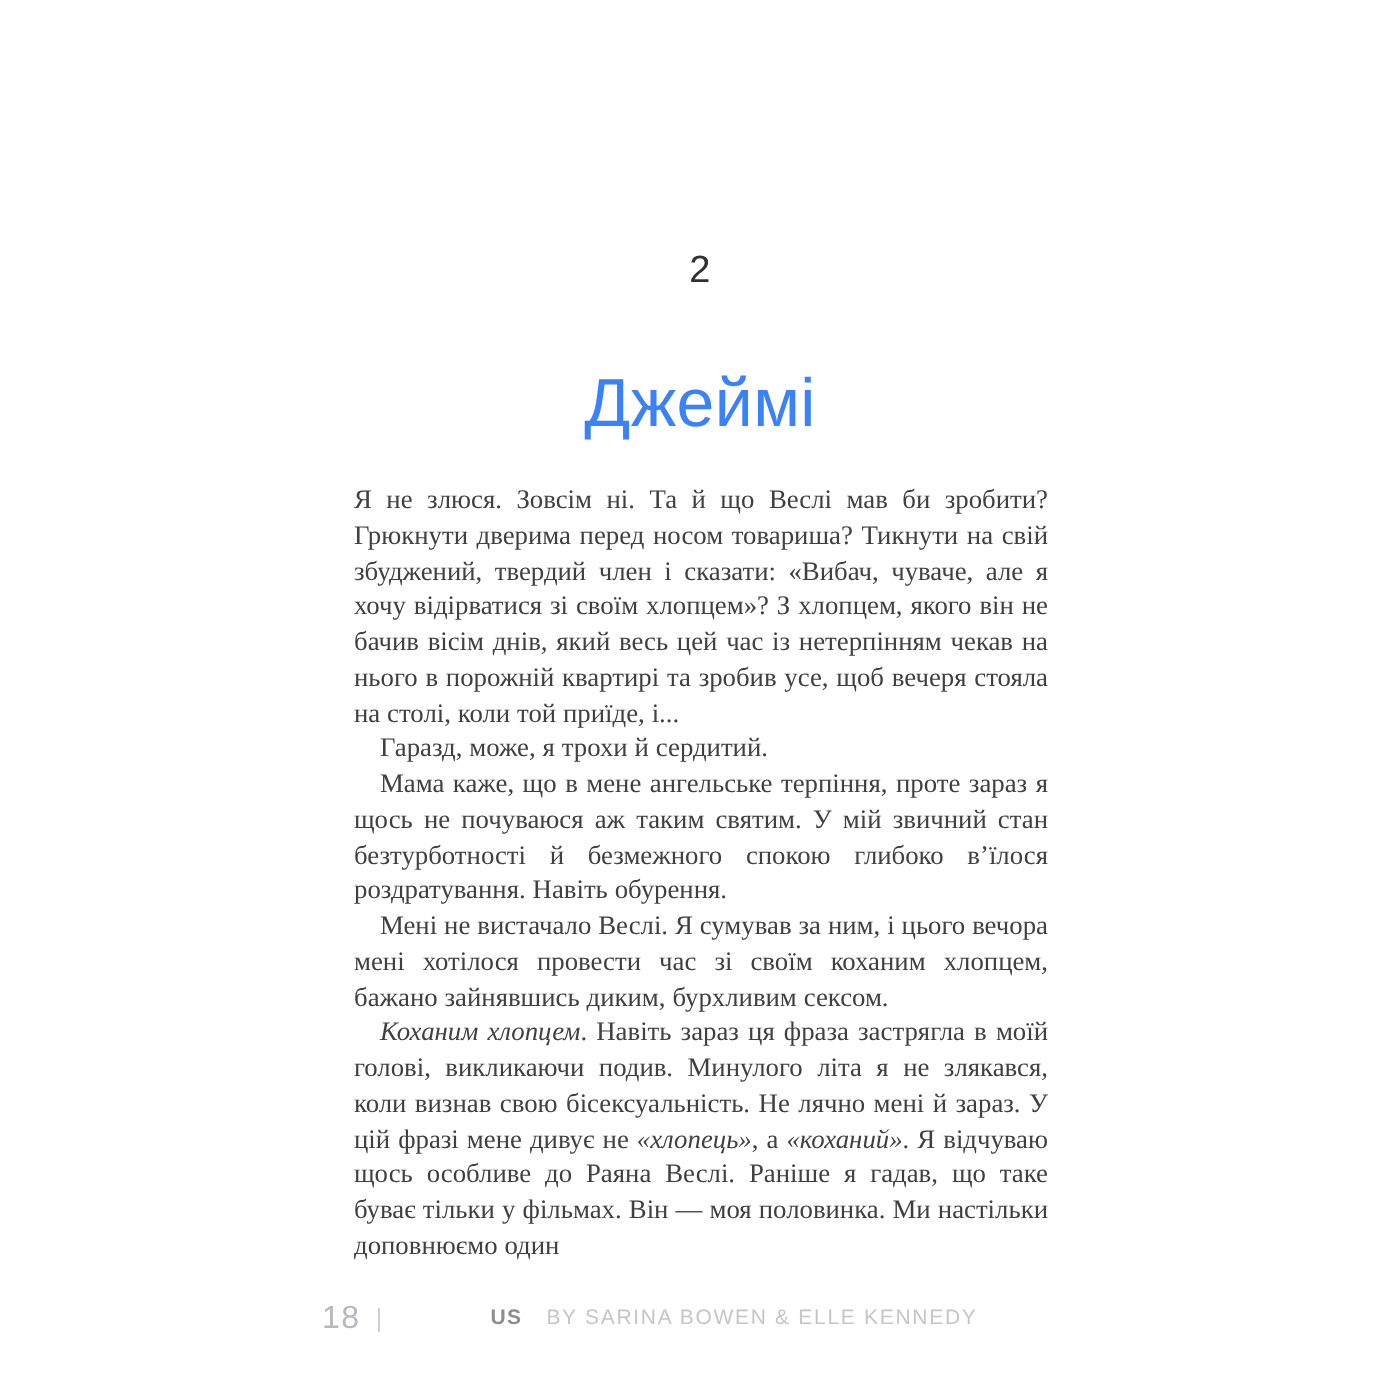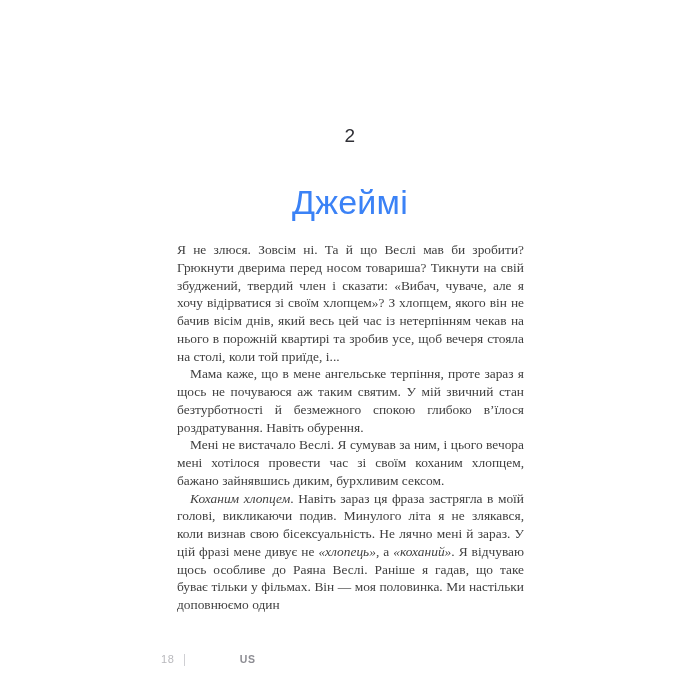--- a/index.html
+++ b/index.html
@@ -81,21 +81,21 @@
   
   .footer {
     position: absolute;
     left: 161px;
     top: 653px;
     display: flex;
     align-items: center;
     font-family: "Liberation Sans", sans-serif;
   }
   .footer-page-number {
-    font-size: 11px;
+    font-size: 16px;
     font-weight: 400;
     color: #b9b9bd;
     letter-spacing: 0.7px;
     line-height: 13px;
   }
   .footer-divider {
     width: 1px;
     height: 12px;
     background: #cfcfd3;
     margin: 0 8px 0 9px;
@@ -124,24 +124,26 @@
 <div class="page">
 
   <div class="chapter-head">
     <span class="chapter-number">2</span>
     <span class="chapter-title">Джеймі</span>
   </div>
 
   <div class="text-column" style="color: rgb(28, 28, 32);">
 
   <p class="body-par first"><span>Я не злюся. Зовсім ні. Та й що Веслі мав би зробити? Грюкнути дверима перед носом товариша? Тикнути на свій збуджений, твердий член і сказати: «Вибач, чуваче, але я хочу відірватися зі своїм хлопцем»? З хлопцем, якого він не бачив вісім днів, який весь цей час із нетерпінням чекав на нього в порожній квартирі та зробив усе, щоб вечеря стояла на столі, коли той приїде, і...</span></p>
+      <p class="body-par"><span>Гаразд, може, я трохи й сердитий.</span></p>
       <p class="body-par"><span>Мама каже, що в мене ангельське терпіння, проте зараз я щось не почуваюся аж таким святим. У мій звичний стан безтурботності й безмежного спокою глибоко в’їлося роздратування. Навіть обурення.</span></p>
       <p class="body-par"><span>Мені не вистачало Веслі. Я сумував за ним, і цього вечора мені хотілося провести час зі своїм коханим хлопцем, бажано зайнявшись диким, бурхливим сексом.</span></p>
       <p class="body-par"><em>Коханим хлопцем</em><span>. Навіть зараз ця фраза застрягла в моїй голові, викликаючи подив. Минулого літа я не злякався, коли визнав свою бісексуальність. Не лячно мені й зараз. У цій фразі мене дивує не </span><em>«хлопець»</em><span>, а </span><em>«коханий»</em><span>. Я відчуваю щось особливе до Раяна Веслі. Раніше я гадав, що таке буває тільки у фільмах. Він — моя половинка. Ми настільки доповнюємо один</span></p>
     </div>
 
   <div class="footer">
     <span class="footer-page-number" style="color: rgb(185, 185, 189);">18</span>
     <span class="footer-divider"></span>
     <span class="footer-book-title" style="color: rgb(141, 141, 147);">US</span>
+    <span class="footer-authors" style="color: rgb(198, 198, 202);">BY SARINA BOWEN &amp; ELLE KENNEDY</span>
   </div>
 
 </div>
 
 </body></html>

